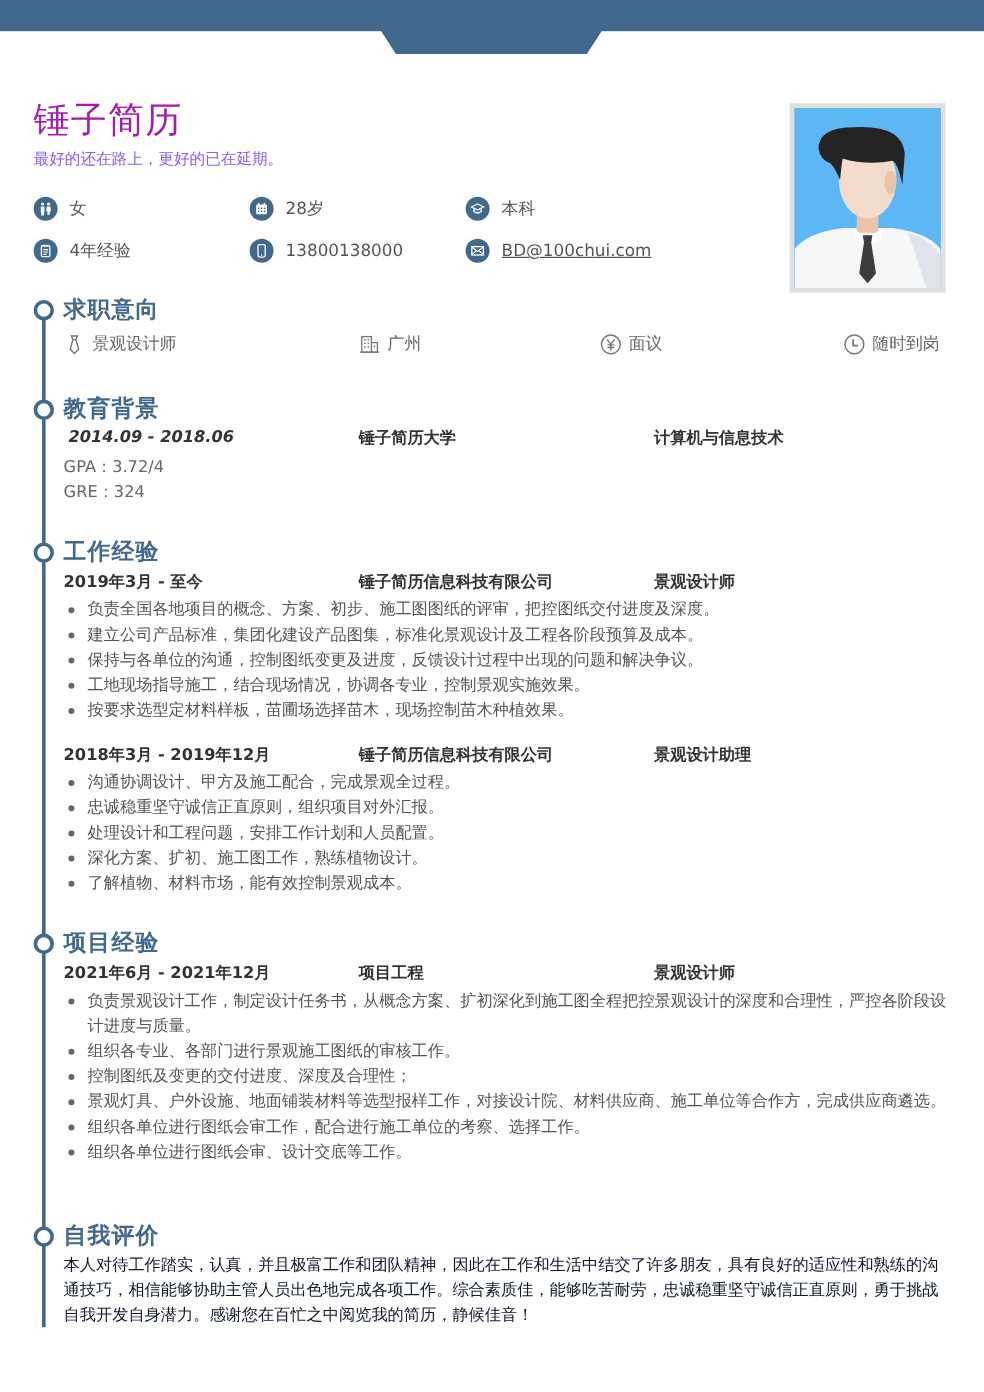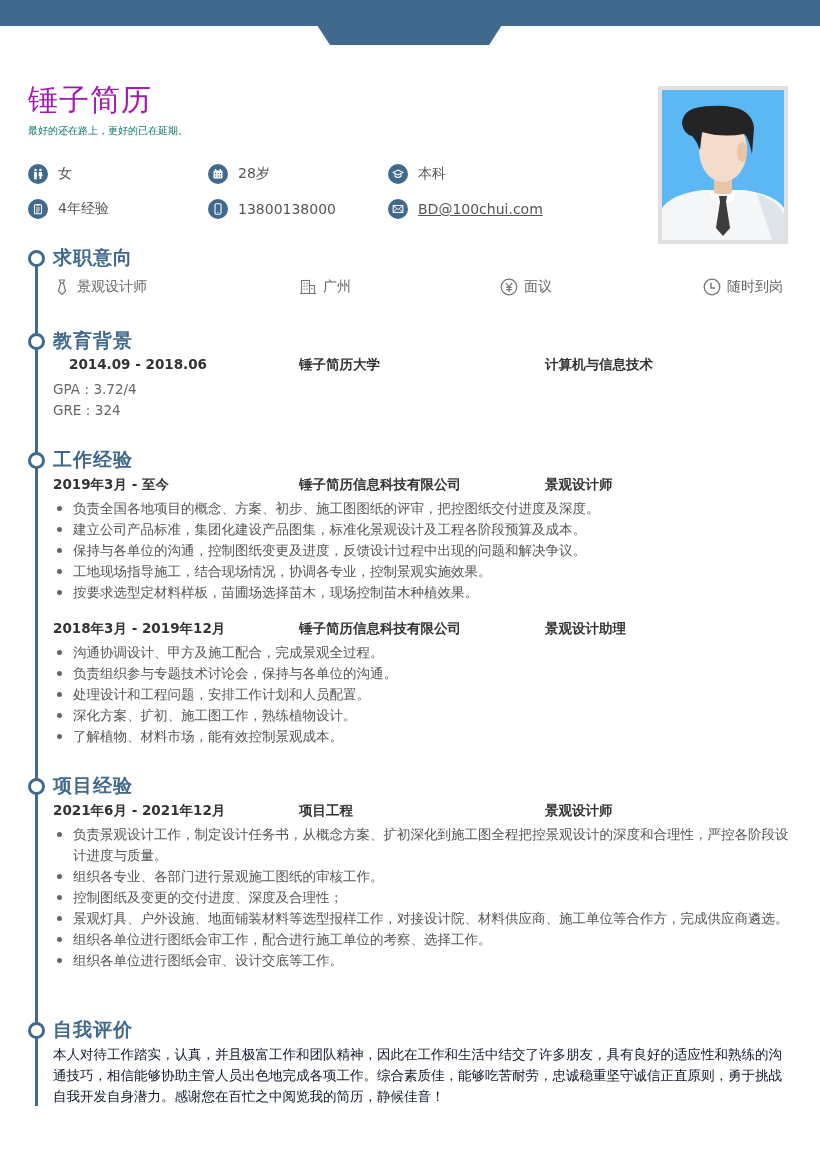--- a/index.html
+++ b/index.html
@@ -2,21 +2,21 @@
 <html><head>
 <meta charset="utf-8">
 <style>
   * { box-sizing: border-box; margin: 0; padding: 0; }
   html, body { width: 820px; height: 1160px; background: #ffffff; }
   body { position: relative; font-family: "DejaVu Sans", "Liberation Sans", sans-serif; color: #555; overflow: hidden; }
   .topbar { position: absolute; left: 0; top: 0; width: 820px; height: 26px; background: #41698e; }
   .topbar-tab { position: absolute; left: 317px; top: 25px; width: 185px; height: 20px; background: #41698e;
     clip-path: polygon(0 0, 100% 0, 93% 100%, 7% 100%); }
   .name { position: absolute; left: 28px; top: 80px; font-size: 30px; color: #a21caf; font-weight: normal; letter-spacing: 1px; }
-  .motto { position: absolute; left: 28px; top: 124px; font-size: 10px; color: #0f766e; }
+  .motto { position: absolute; left: 28px; top: 124px; font-size: 13px; color: #8b5cf6; }
   .info { position: absolute; left: 28px; top: 164px; width: 600px; }
   .info-item { position: absolute; display: flex; align-items: center; font-size: 14px; color: #555; }
   .info-icon { width: 20px; height: 20px; border-radius: 50%; background: #41698e; display: flex; align-items: center; justify-content: center; margin-right: 10px; flex: none; }
   .info-icon svg { width: 12px; height: 12px; }
   .photo { position: absolute; left: 658px; top: 86px; width: 130px; height: 158px; background: #e0e0e0; padding: 4px; }
   .photo-inner { width: 100%; height: 100%; background: #5bb8f5; position: relative; overflow: hidden; }
   .timeline { position: absolute; left: 35px; top: 266px; width: 3px; height: 840px; background: #41698e; }
   .sec-head { position: absolute; left: 28px; display: flex; align-items: center; }
   .sec-dot { width: 17px; height: 17px; border: 3px solid #41698e; border-radius: 50%; background: #fff; margin-right: 8px; }
   .sec-title { font-size: 19px; font-weight: bold; color: #41698e; letter-spacing: 1px; }
@@ -166,21 +166,21 @@
       <path d="M8 4.8V10h4" fill="none" stroke="#777" stroke-width="1.5"></path>
     </svg>
   <span>随时到岗</span>
 </div>
 
 <div class="sec-head" style="top:328px;">
   <span class="sec-dot"></span>
   <span class="sec-title">教育背景</span>
 </div>
 <div class="row3" style="top:356px;">
-  <span style="left:16px;">2014.09 - 2018.06</span>
+  <span style="left:4px;font-style:italic;">2014.09 - 2018.06</span>
   <span style="left:246px;">锤子简历大学</span>
   <span style="left:492px;">计算机与信息技术</span>
 </div>
 <div class="plain" style="top:379px;">GPA：3.72/4</div>
 <div class="plain" style="top:400px;">GRE：324</div>
 
 <div class="sec-head" style="top:447px;">
   <span class="sec-dot"></span>
   <span class="sec-title">工作经验</span>
 </div>
@@ -196,21 +196,21 @@
   <li>工地现场指导施工，结合现场情况，协调各专业，控制景观实施效果。</li>
   <li>按要求选型定材料样板，苗圃场选择苗木，现场控制苗木种植效果。</li>
 </ul>
 <div class="row3" style="top:620px;">
   <span style="left:0;">2018年3月 - 2019年12月</span>
   <span style="left:246px;">锤子简历信息科技有限公司</span>
   <span style="left:492px;">景观设计助理</span>
 </div>
 <ul class="bullets" style="top:642px;">
   <li>沟通协调设计、甲方及施工配合，完成景观全过程。</li>
-  <li>负责组织参与专题技术讨论会，保持与各单位的沟通。</li>
+  <li>忠诚稳重坚守诚信正直原则，组织项目对外汇报。</li>
   <li>处理设计和工程问题，安排工作计划和人员配置。</li>
   <li>深化方案、扩初、施工图工作，熟练植物设计。</li>
   <li>了解植物、材料市场，能有效控制景观成本。</li>
 </ul>
 
 <div class="sec-head" style="top:773px;font-family:Liberation Serif, serif;">
   <span class="sec-dot"></span>
   <span class="sec-title">项目经验</span>
 </div>
 <div class="row3" style="top:802px;">

